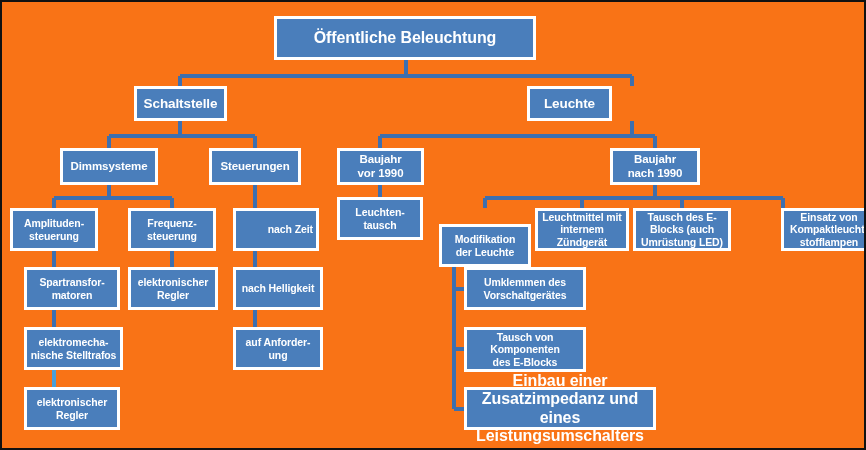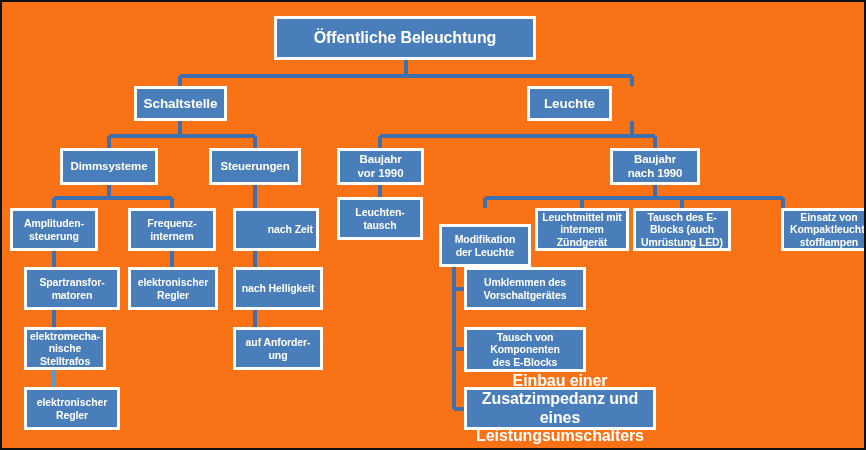--- a/index.html
+++ b/index.html
@@ -162,21 +162,21 @@
     <span class="node-label">Baujahr
 nach 1990</span>
   </div>
 
   <div class="node lvl-4" style="left:8px; top:206px; width:88px; height:43px;">
     <span class="node-label">Amplituden-
 steuerung</span>
   </div>
   <div class="node lvl-4" style="left:126px; top:206px; width:88px; height:43px;">
     <span class="node-label">Frequenz-
-internem</span>
+steuerung</span>
   </div>
   <div class="node lvl-4" style="left:231px; top:206px; width:86px; height:43px;justify-content:flex-end;">
     <span class="node-label">nach Zeit</span>
   </div>
   <div class="node lvl-4" style="left:335px; top:195px; width:86px; height:43px;">
     <span class="node-label">Leuchten-
 tausch</span>
   </div>
   <div class="node lvl-4" style="left:437px; top:222px; width:92px; height:43px;">
     <span class="node-label">Modifikation
@@ -207,21 +207,21 @@
 Regler</span>
   </div>
   <div class="node lvl-5" style="left:231px; top:265px; width:90px; height:43px;">
     <span class="node-label">nach Helligkeit</span>
   </div>
   <div class="node lvl-5" style="left:462px; top:265px; width:122px; height:43px;">
     <span class="node-label">Umklemmen des
 Vorschaltgerätes</span>
   </div>
 
-  <div class="node lvl-5" style="left:22px; top:325px; width:82px; height:43px;">
+  <div class="node lvl-5" style="left:22px; top:325px; width:99px; height:43px;">
     <span class="node-label">elektromecha-
 nische Stelltrafos</span>
   </div>
   <div class="node lvl-5" style="left:231px; top:325px; width:90px; height:43px;">
     <span class="node-label">auf Anforder-
 ung</span>
   </div>
   <div class="node lvl-5" style="left:462px; top:325px; width:122px; height:45px;">
     <span class="node-label">Tausch von
 Komponenten

